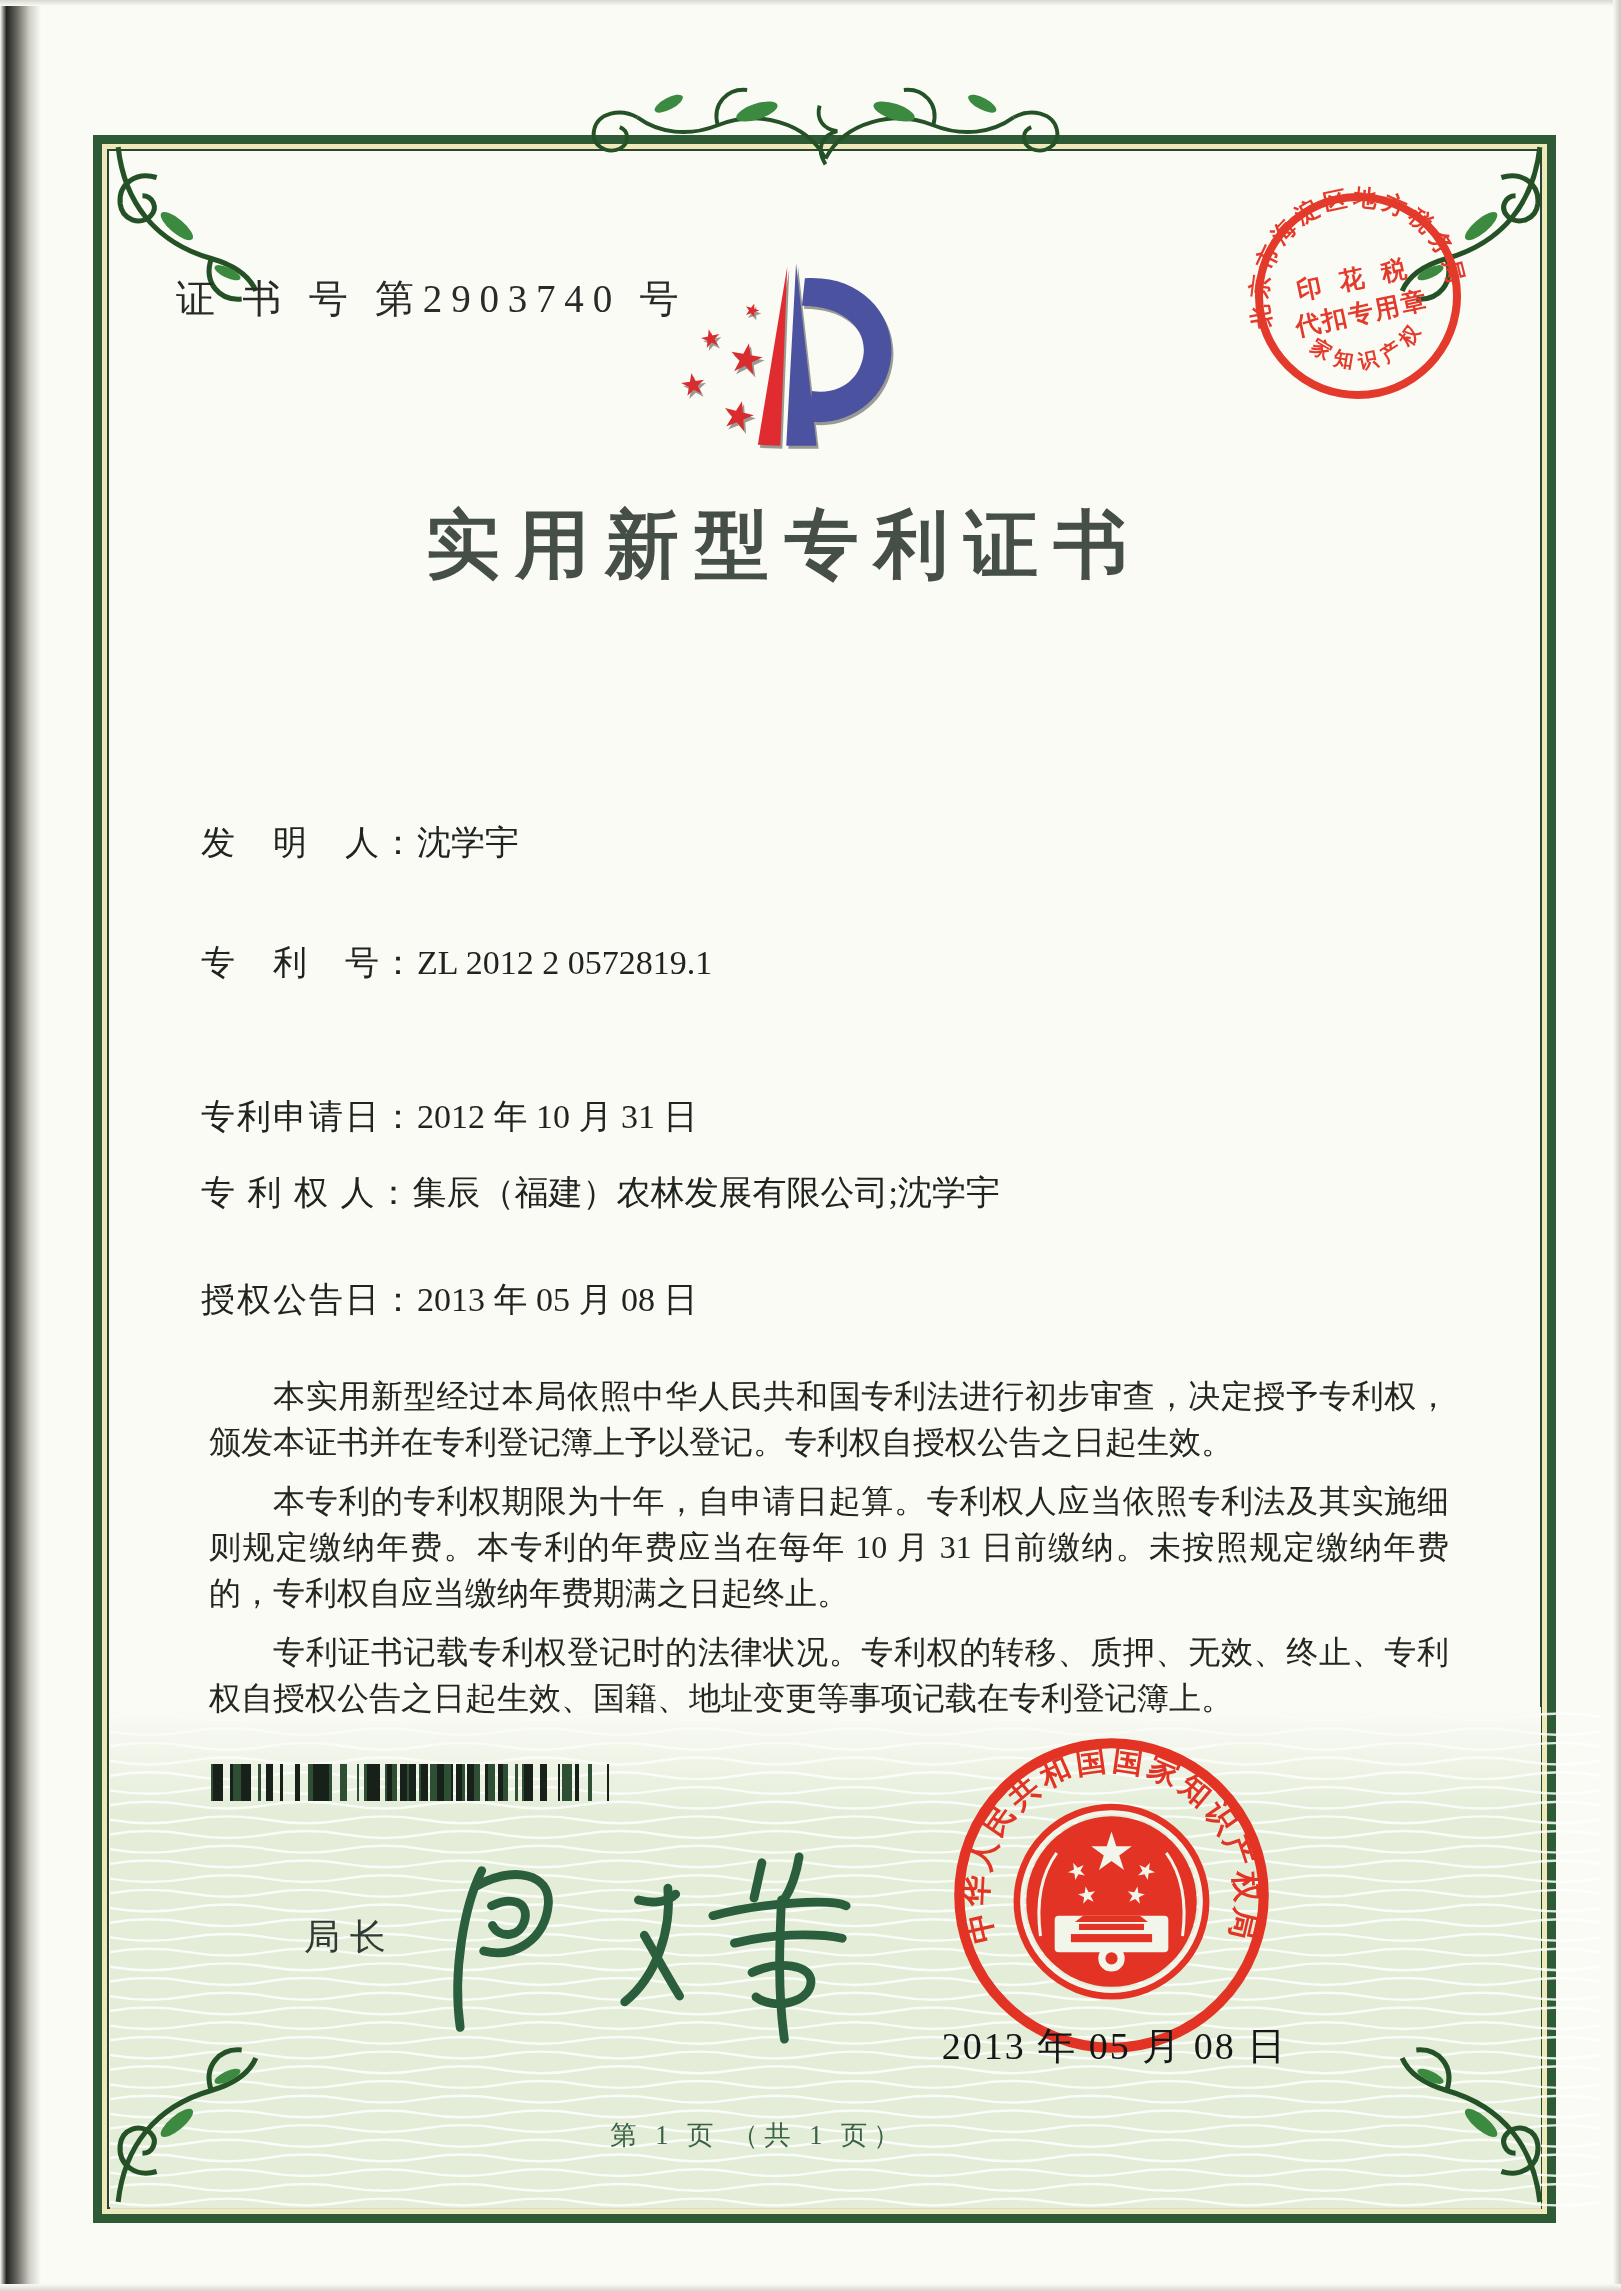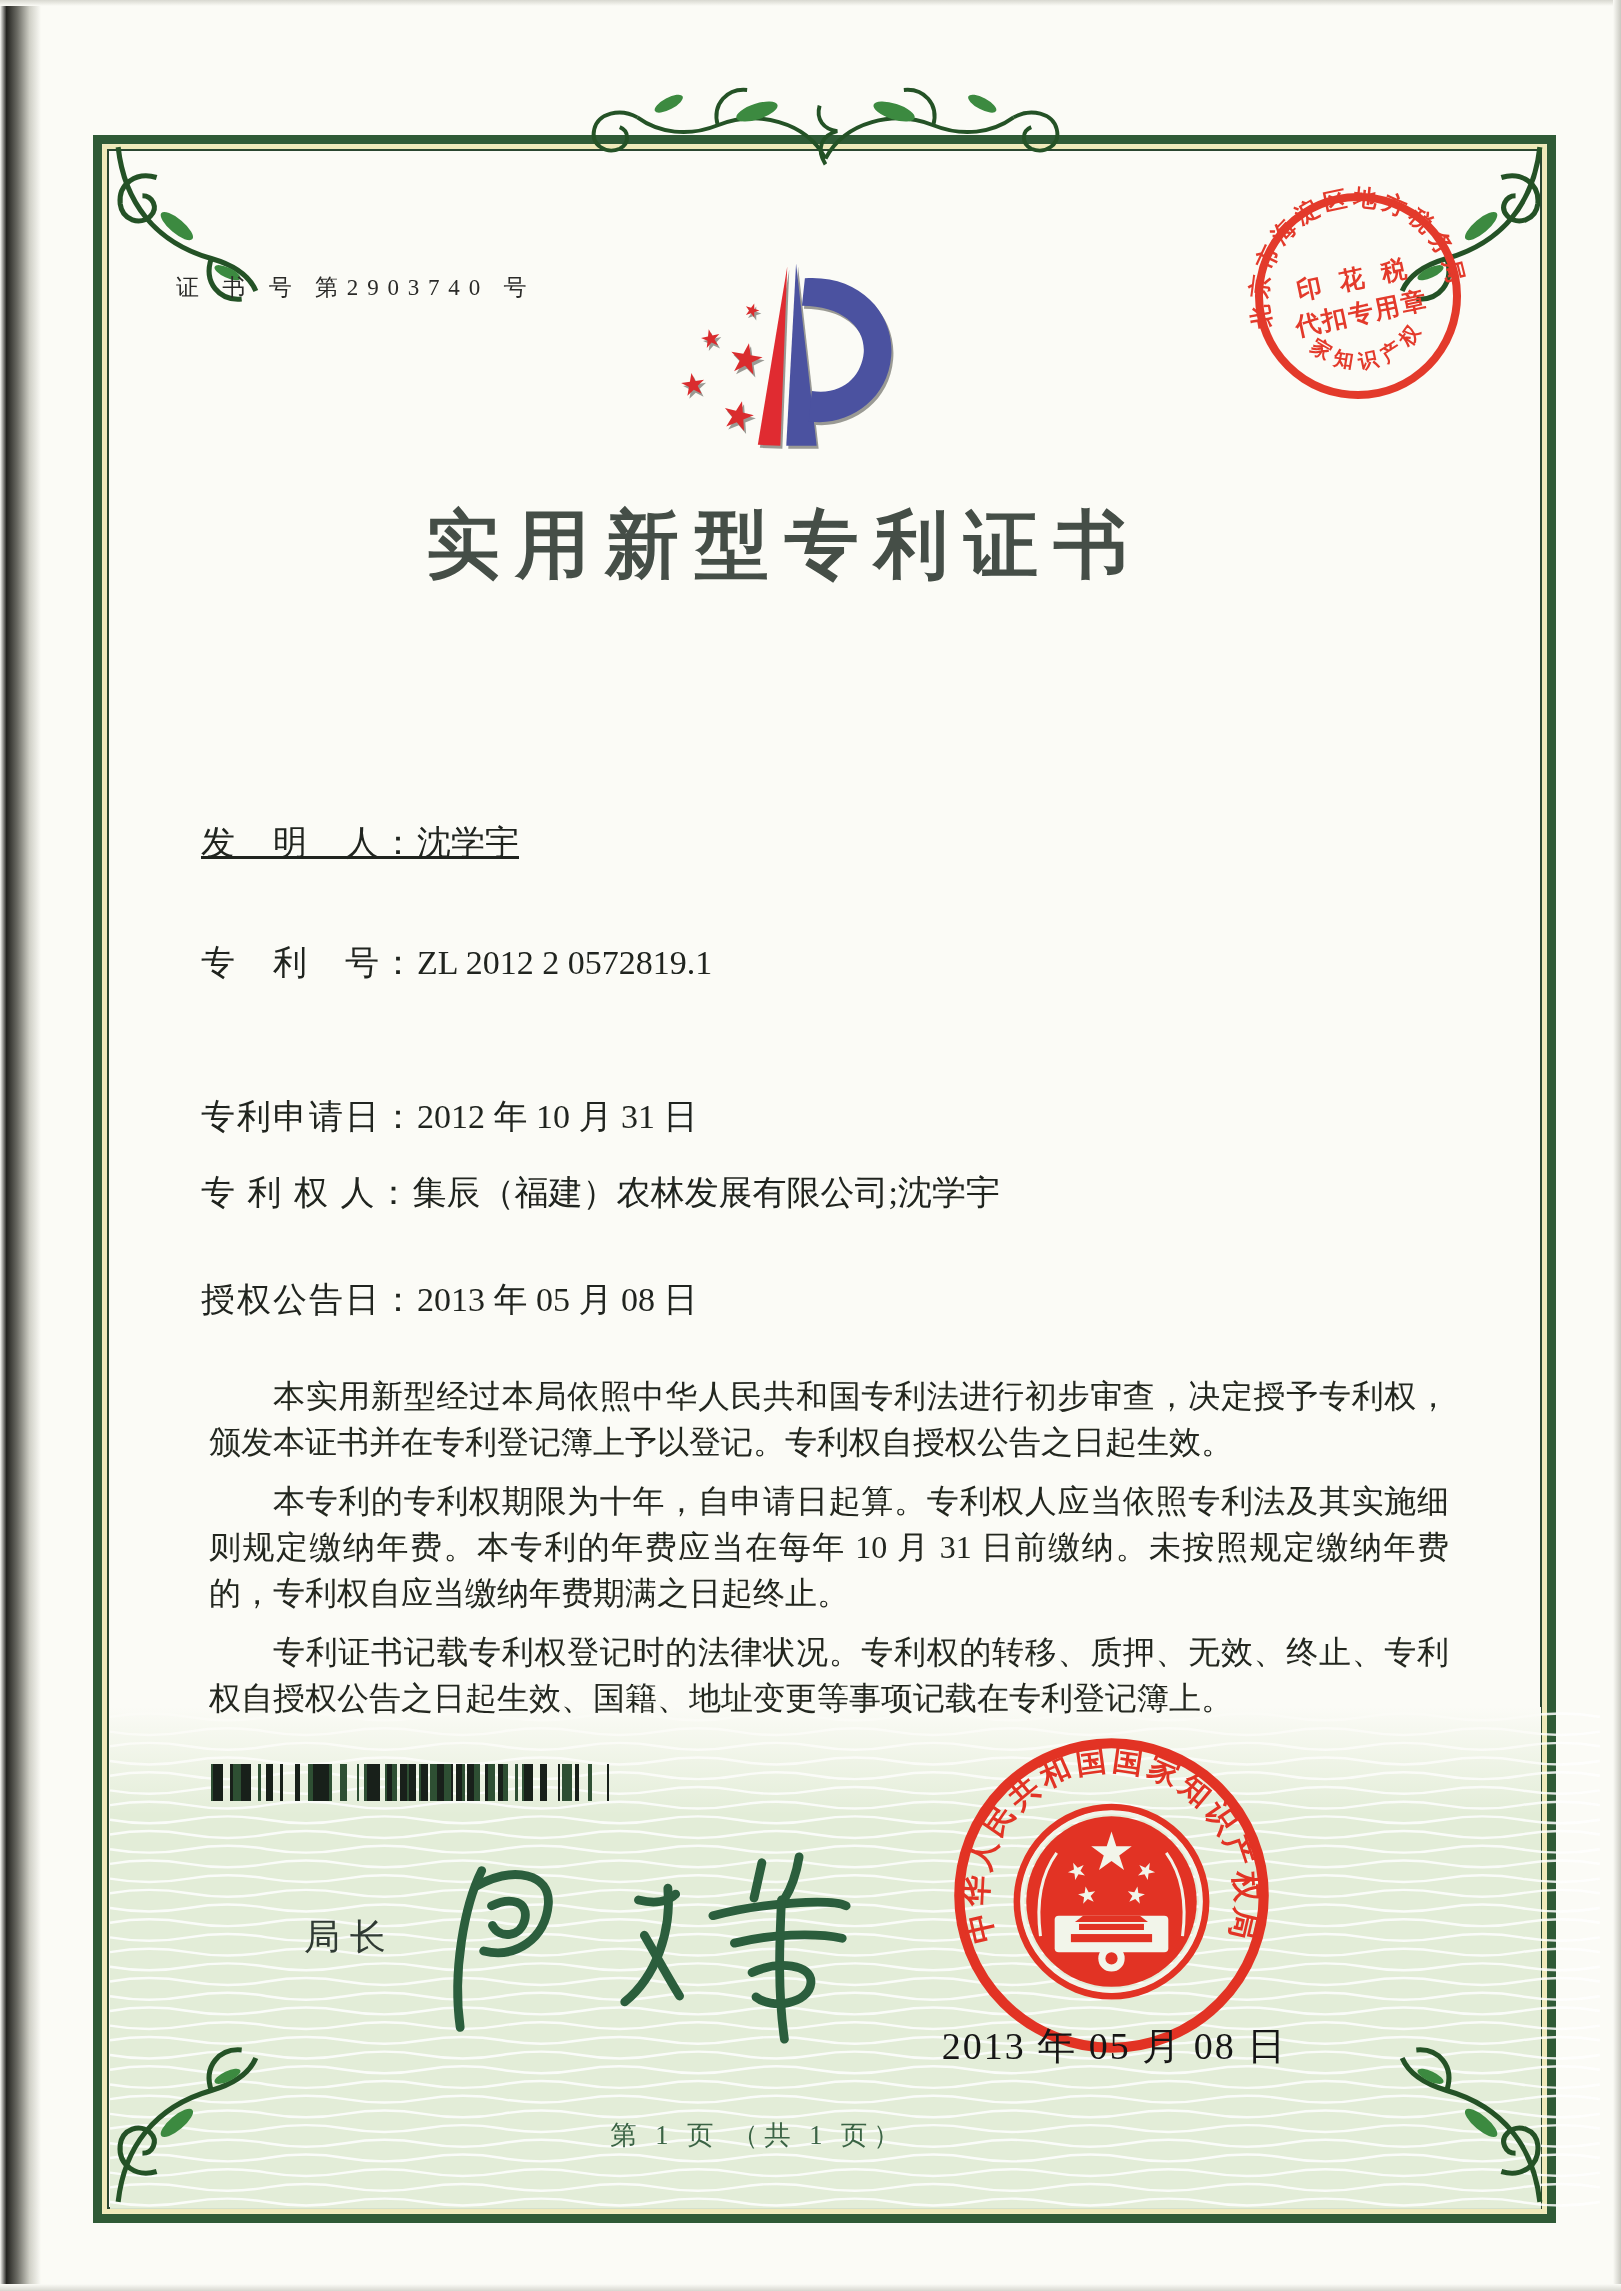--- a/index.html
+++ b/index.html
@@ -15,21 +15,21 @@
   
   .frame{left:93px;top:135px;width:1463px;height:2088px;border:9.8px solid #2f5a36;box-sizing:border-box;}
   .frame-inner{position:absolute;left:4.9px;top:4.9px;right:4.9px;bottom:4.9px;
                border:2.9px solid #2a4630;box-shadow:0 0 0 4.9px #efe9b9;}
   
   .waves{left:110px;top:1707px;width:1431px;height:502px;}
   .waves svg{display:block;}
   .wave-fade{left:110px;top:1707px;width:1431px;height:108px;
              background:linear-gradient(180deg,#fbfbf6 0%,rgba(251,251,246,0) 100%);}
   
-  .cert-no{left:176px;top:272px;font-size:23px;letter-spacing:8.8px;color:#2a2a28;}
+  .cert-no{left:176px;top:272px;font-size:39px;letter-spacing:8.8px;color:#2a2a28;}
   .title{left:412px;top:496px;width:745px;text-align:center;font-size:74px;font-weight:bold;
          color:#454e47;letter-spacing:15.7px;white-space:nowrap;}
   .field{left:201px;width:1274px;font-size:34px;color:#20241f;white-space:nowrap;}
   .field .lab{letter-spacing:2px;}
   .paras{left:196px;top:1360px;width:1266px;font-size:32px;line-height:46px;color:#23271f;
          text-align:justify;}
   .paras p{margin:13px;text-indent:2em;}
   .director{left:304px;top:1913px;font-size:36px;color:#2f3a33;letter-spacing:9.8px;}
   .footer-page{left:464px;top:2117px;width:588px;text-align:center;font-size:26.5px;
                letter-spacing:5.9px;color:#3a6344;}
@@ -174,21 +174,21 @@
     </text>
     <text font-size="20" font-weight="bold" fill="#e33a2b" letter-spacing="7">
       <textPath href="#taxArcBottom" startOffset="50%" text-anchor="middle">国家知识产权局</textPath>
     </text>
     <text x="115" y="106" font-size="25" font-weight="bold" fill="#e33a2b" text-anchor="middle" letter-spacing="6">印 花 税</text>
     <text x="115" y="141" font-size="25" font-weight="bold" fill="#e33a2b" text-anchor="middle" letter-spacing="2">代扣专用章</text>
   </svg>
 
   <div class="abs title z5">实用新型专利证书</div>
 
-  <div class="abs field z5" style="top:820px;text-decoration:underline;">
+  <div class="abs field z5" style="top:820px;">
     <span class="lab">发　明　人：</span><span>沈学宇</span>
   </div>
   <div class="abs field z5" style="top:940px;">
     <span class="lab">专　利　号：</span><span>ZL 2012 2 0572819.1</span>
   </div>
   <div class="abs field z5" style="top:1053px;margin-top:41px;">
     <span class="lab">专利申请日：</span><span>2012 年 10 月 31 日</span>
   </div>
   <div class="abs field z5" style="top:1170px;">
     <span class="lab">专 利 权 人：</span><span>集辰（福建）农林发展有限公司;沈学宇</span>

